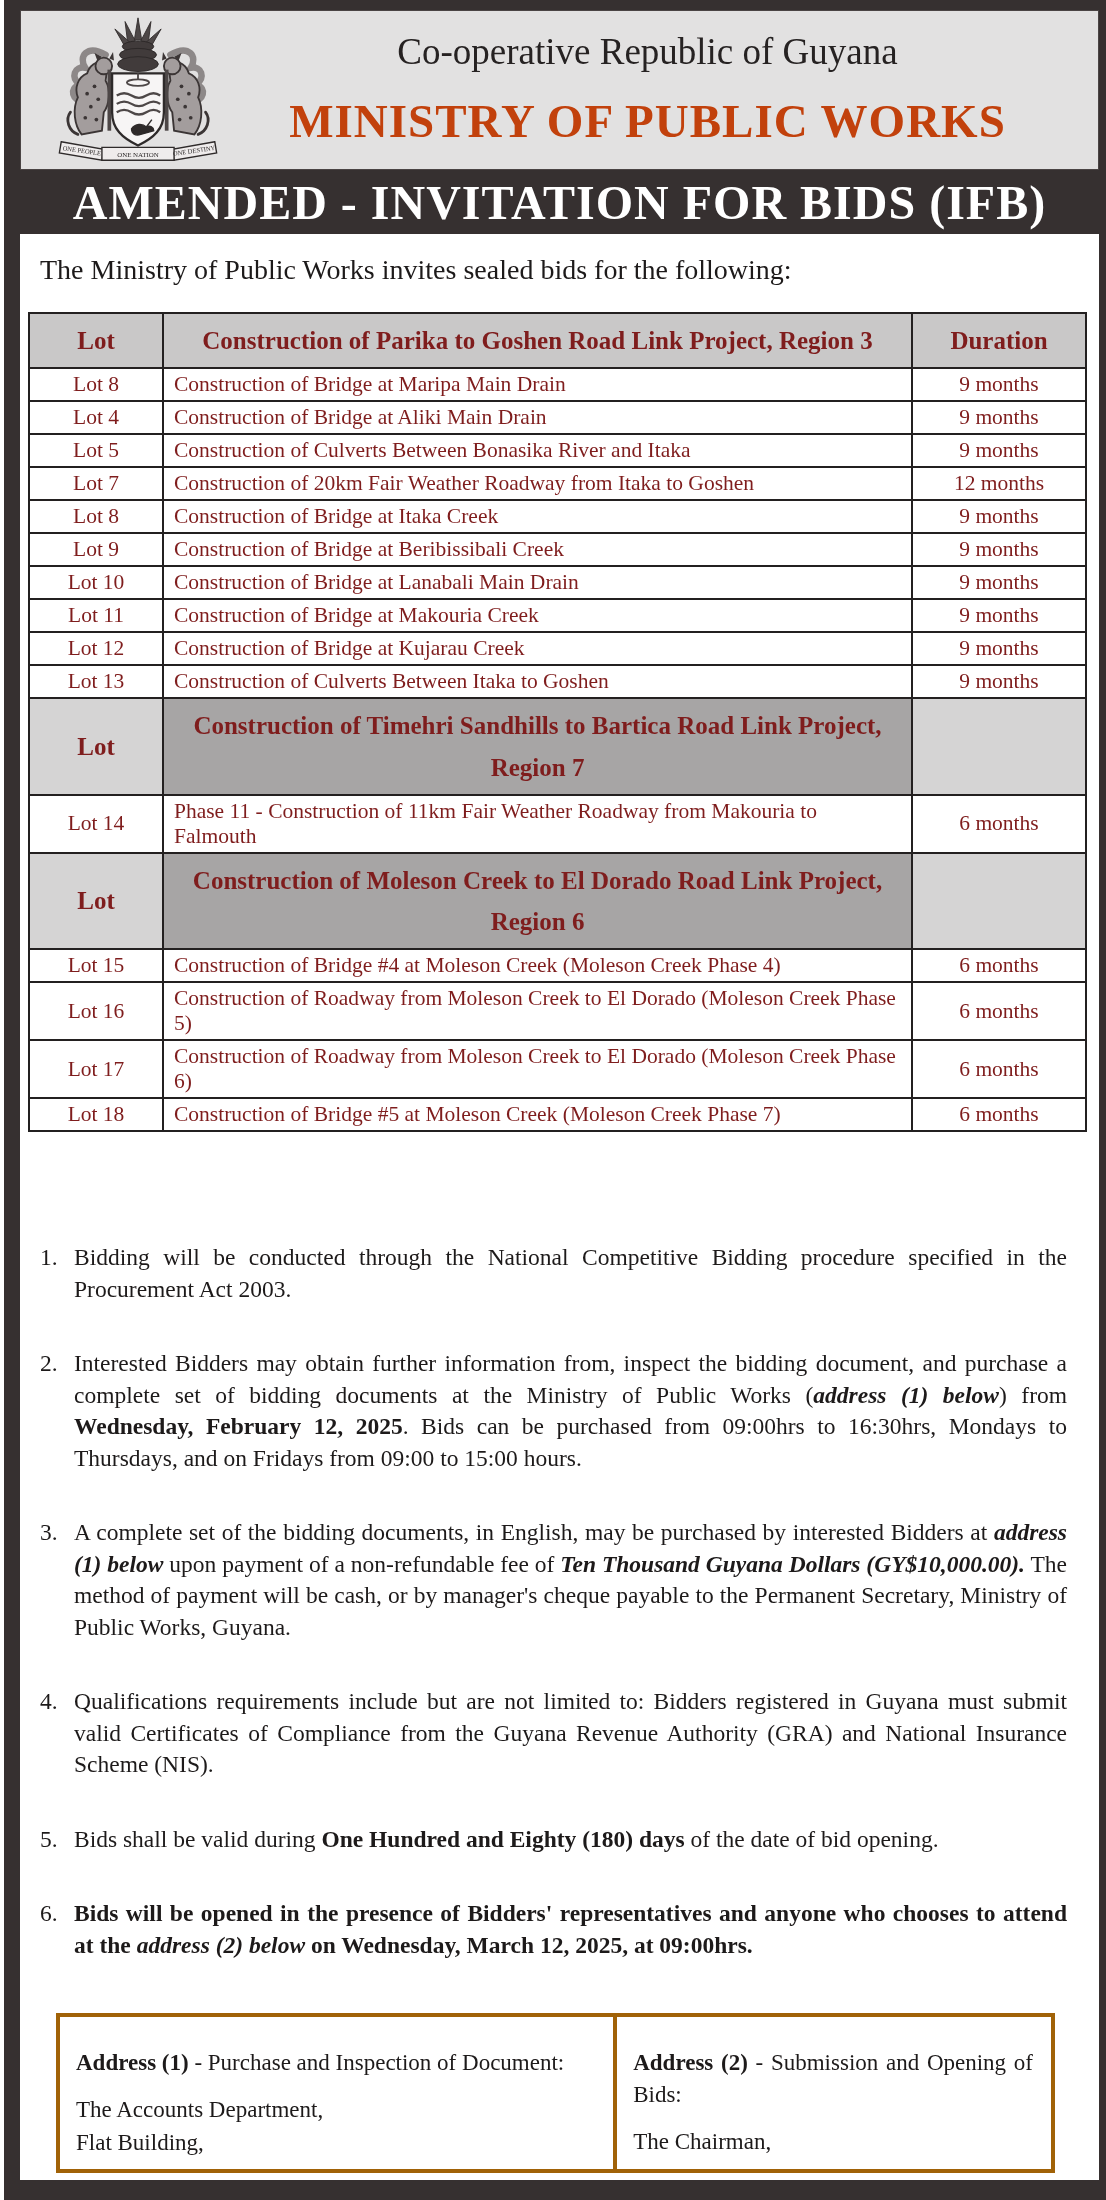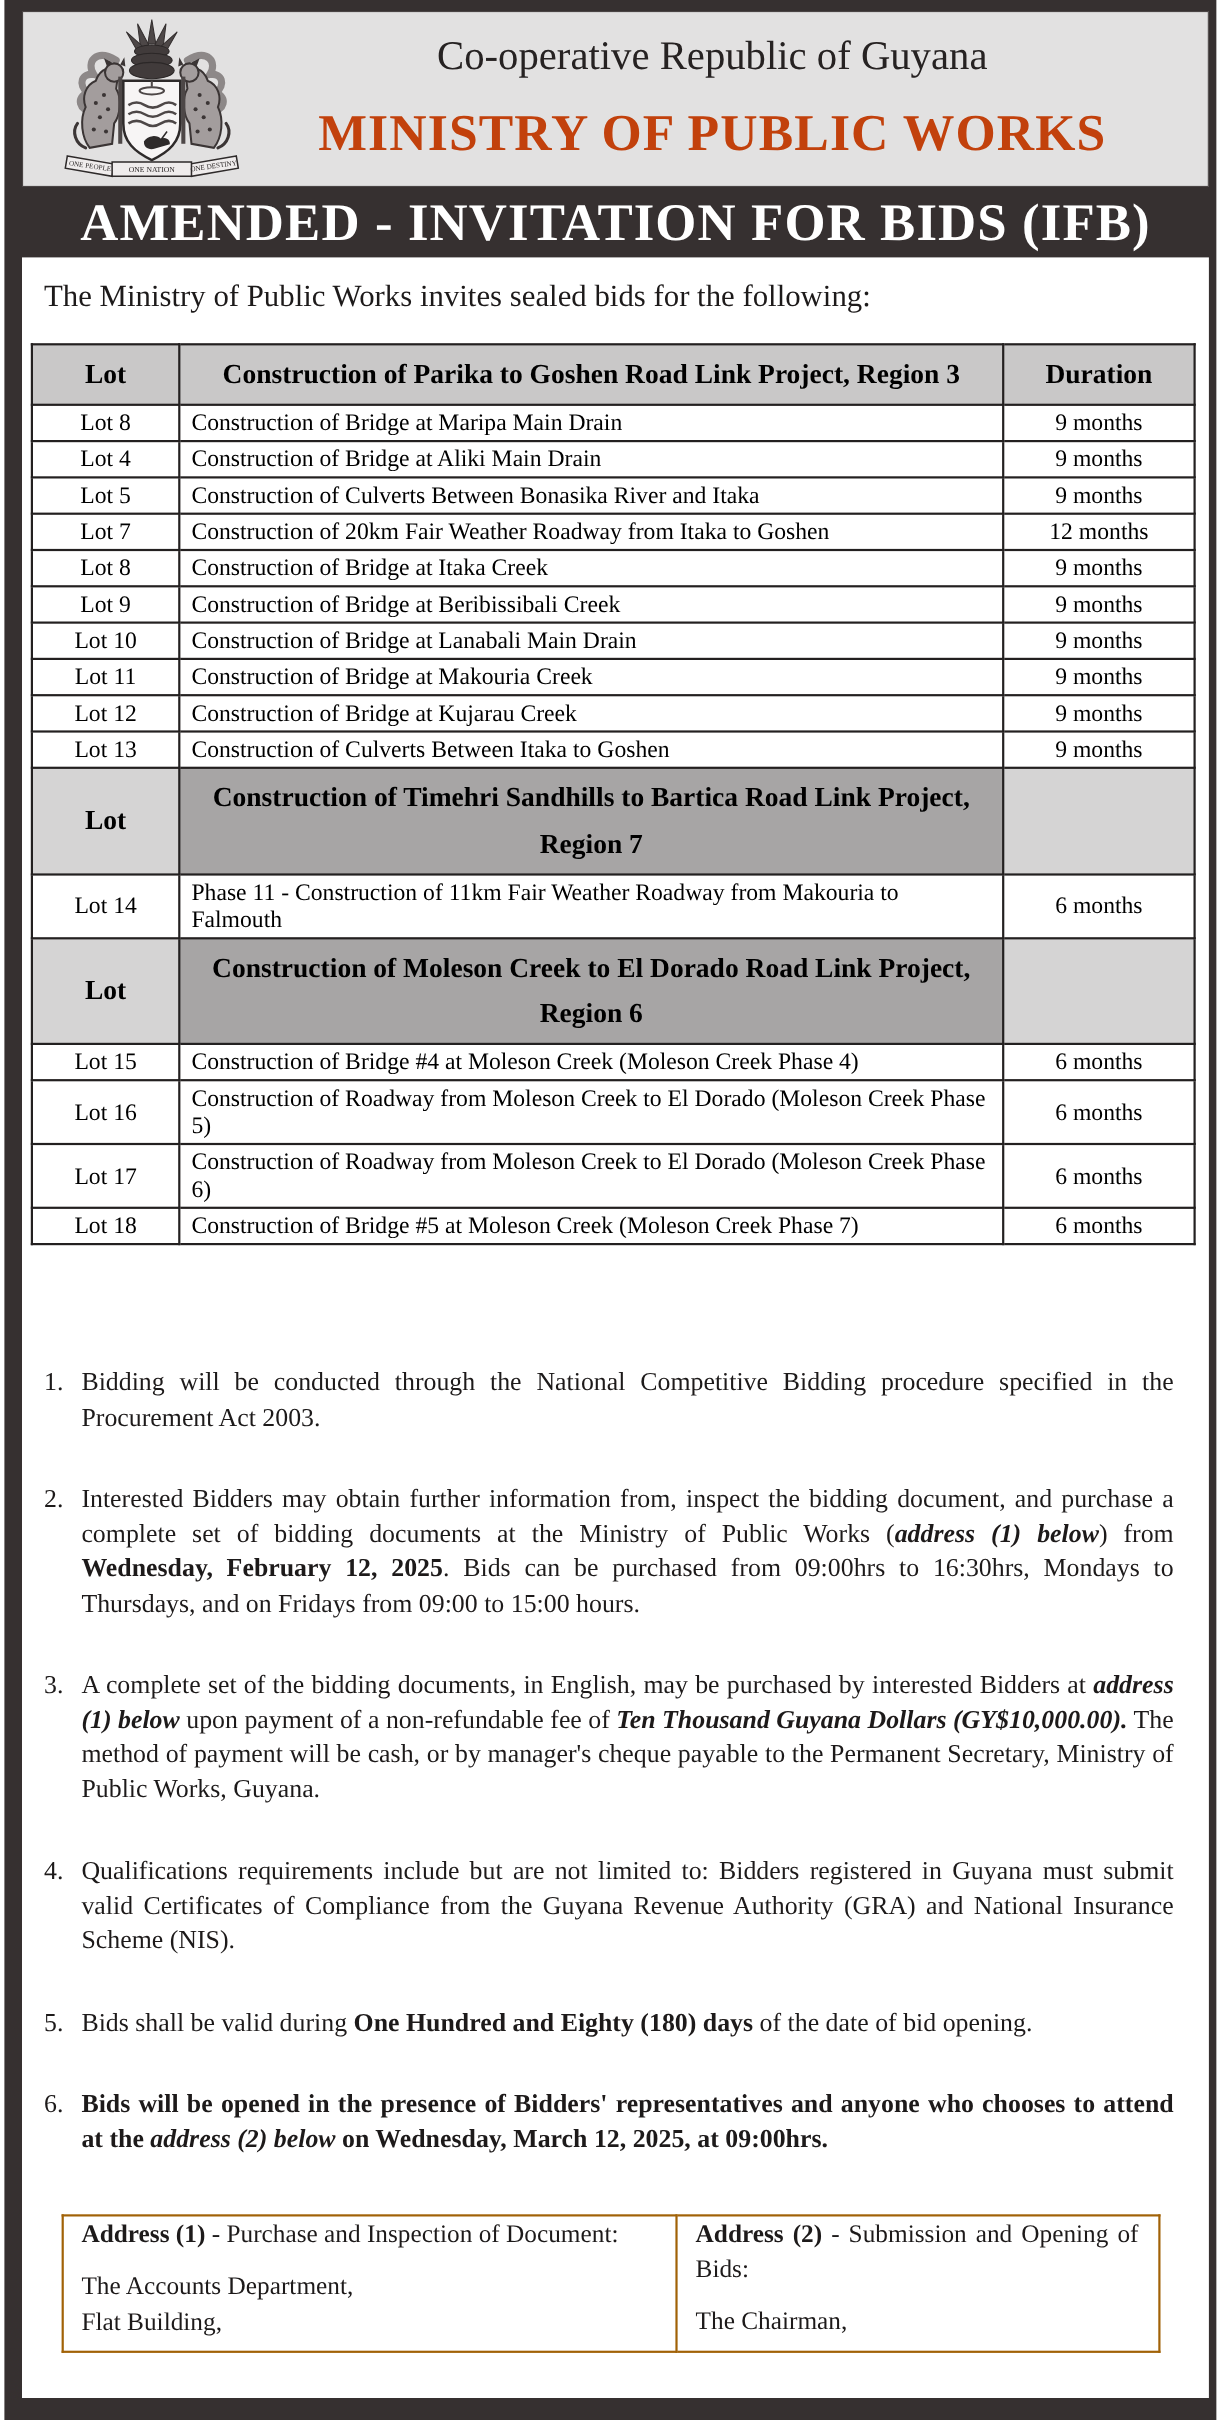--- a/index.html
+++ b/index.html
@@ -26,38 +26,38 @@
     color:#ffffff;font-weight:bold;font-size:48px;letter-spacing:1px;
   }
   
   .content{
     background:#ffffff;flex:1 1 auto;color:#1d1a1a;
     padding:14px 12px 0 8px;overflow:hidden;
   }
   .intro{font-size:28px;margin:6px 0 26px 12px;}
   
   table.lots{border-collapse:collapse;width:100%;font-size:21.5px;table-layout:fixed;}
-  table.lots td{border:2px solid #232020;padding:3px 10px;vertical-align:middle;color:#000000;}
+  table.lots td{border:2px solid #232020;padding:3px 10px;vertical-align:middle;color:#7f1d1d;}
   table.lots .lot-col{width:112px;text-align:center;}
   table.lots .dur-col{width:152px;text-align:center;}
   tr.head-row td{font-weight:bold;font-size:25px;text-align:center;line-height:1.65;padding:6px 10px;}
   tr.head-row.first td{background:#c9c8c8;}
   tr.head-row.sub .lot-col{background:#d5d4d4;}
   tr.head-row.sub .title-col{background:#a7a5a5;}
   tr.head-row.sub .dur-col{background:#d5d4d4;}
   
   .paras{margin:110px 20px 0 12px;display:flex;flex-direction:column;gap:43px;}
   .para{display:flex;font-size:23.5px;line-height:1.34;}
   .para-num{flex:0 0 34px;}
   .para-body{flex:1;text-align:justify;}
   .para-body .b{font-weight:bold;}
   .para-body .i{font-style:italic;}
   
   table.addr{border-collapse:collapse;margin:52px 26px 0 28px;width:calc(100% - 60px);font-size:23px;}
-  table.addr td{border:2px solid #a16207;vertical-align:top;padding:0 18px 10px 16px;}
+  table.addr td{border:4px solid #a16207;vertical-align:top;padding:30px 18px 10px 16px;}
   td.addr-left{width:56%;}
   td.addr-right{padding-top:40px;padding-left:20px;}
   .addr-title{text-align:justify;line-height:1.4;}
   .addr-title .b{font-weight:bold;}
   .addr-lines{margin-top:14px;line-height:1.44;}
   .addr-lines.justify{text-align:justify;}
   .addr-line{min-height:1.44em;}
 </style>
 </head>
 <body>

